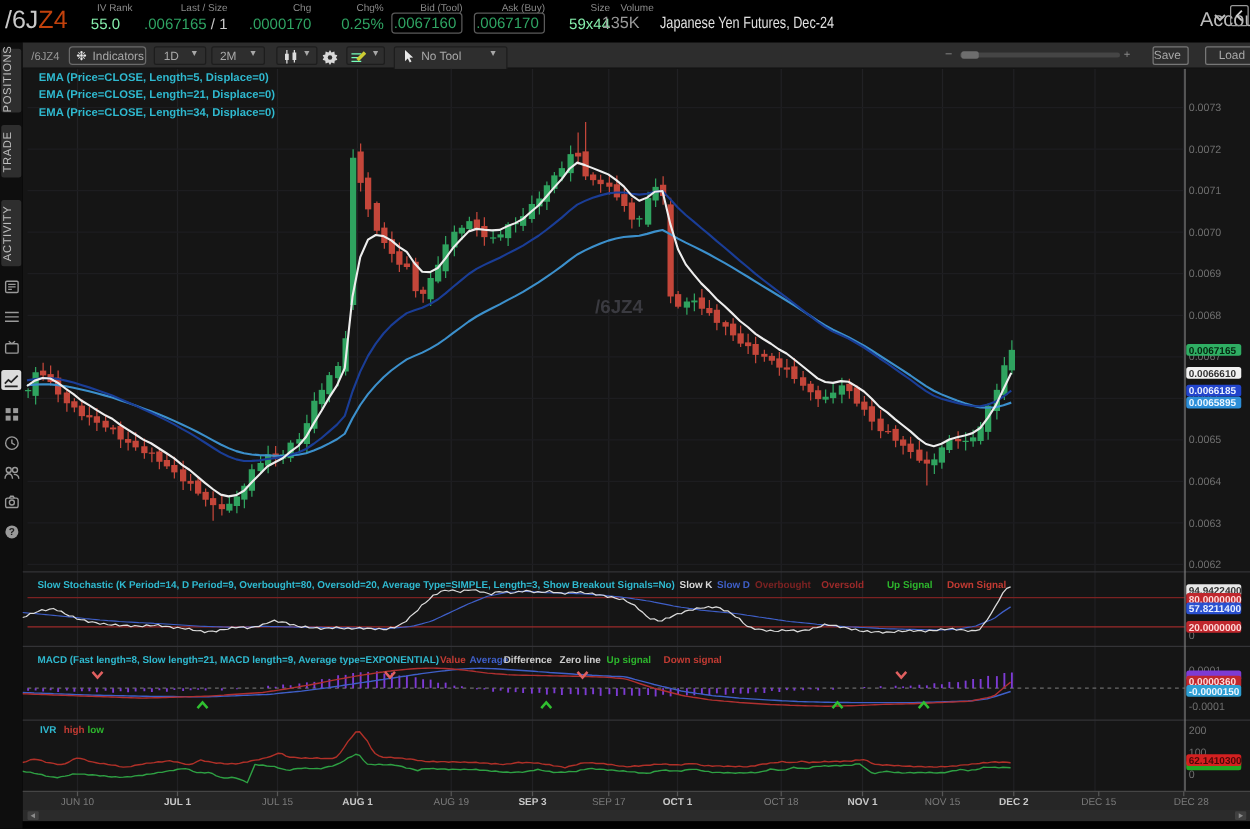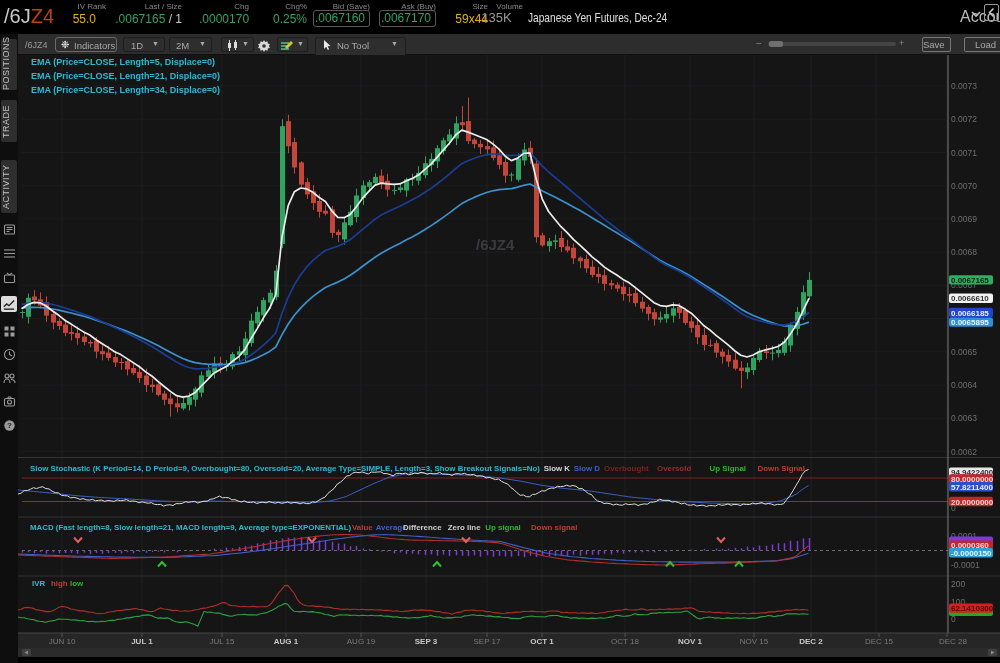--- a/index.html
+++ b/index.html
@@ -1,33 +1,33 @@
 <!DOCTYPE html>
 <html><head><meta charset="utf-8"><style>
 *{margin:0;padding:0;box-sizing:border-box}
 html,body{width:1000px;height:663px;background:#000;overflow:hidden;font-family:"Liberation Sans",sans-serif}
 .a{position:absolute}
 .lbl{font-size:8px;color:#8a8a8a;text-align:right}
-.val{font-size:12px;color:#eab308;text-align:right}
+.val{font-size:12px;color:#86efac;text-align:right}
 .grn{color:#2fa463}
 .bx{border:1px solid #5a5a5a;border-radius:3px;height:17px;line-height:14px;padding-right:4px}
 .tb{background:#2e2e2e;border:1px solid #1d1d1d;border-radius:2px;color:#a8a8a8;font-size:9.5px}
 .tab{background:#2e2e2e;color:#c0c0c0;font-size:9px;letter-spacing:.5px;writing-mode:vertical-rl;transform:rotate(180deg);text-align:center;width:16px;left:1px;border-radius:2px}
 </style></head><body>
 <div class="a" style="left:0;top:0;width:1000px;height:34px;background:#000">
  <div class="a" style="left:4px;top:5px;font-size:20px;color:#c9c9c9">/6J<span style="color:#c2410c">Z4</span></div>
  <div class="a lbl" style="left:56px;top:2px;width:50px">IV Rank</div>
  <div class="a val" style="left:46px;top:12px;width:50px">55.0</div>
  <div class="a lbl" style="left:112px;top:2px;width:70px">Last / Size</div>
  <div class="a val grn" style="left:102px;top:12px;width:80px">.0067165 <span style="color:#c8c8c8">/ 1</span></div>
  <div class="a lbl" style="left:199px;top:2px;width:50px">Chg</div>
  <div class="a val grn" style="left:199px;top:12px;width:50px">.0000170</div>
  <div class="a lbl" style="left:257px;top:2px;width:50px">Chg%</div>
  <div class="a val grn" style="left:257px;top:12px;width:50px">0.25%</div>
- <div class="a lbl" style="left:313px;top:2px;width:57px">Bid (Save)</div>
+ <div class="a lbl" style="left:313px;top:2px;width:57px">Bid (Tool)</div>
  <div class="a val grn bx" style="left:313px;top:10px;width:57px">.0067160</div>
  <div class="a lbl" style="left:379px;top:2px;width:57px">Ask (Buy)</div>
  <div class="a val grn bx" style="left:379px;top:10px;width:57px">.0067170</div>
  <div class="a lbl" style="left:448px;top:2px;width:40px">Size</div>
  <div class="a val" style="left:448px;top:12px;width:40px">59x44</div>
  <div class="a lbl" style="left:493px;top:2px;width:30px">Volume</div>
  <div class="a" style="left:470px;top:10px;width:53px;font-size:13px;color:#9a9a9a;text-align:center">135K</div>
  <div class="a" style="left:528px;top:10px;font-size:13px;color:#e0e0e0;transform:scaleX(0.78);transform-origin:0 0">Japanese Yen Futures, Dec-24</div>
  <div class="a" style="left:960px;top:8px;font-size:16px;color:#bbb">Accounts</div>
  <svg class="a" style="left:971px;top:11px" width="10" height="7">

